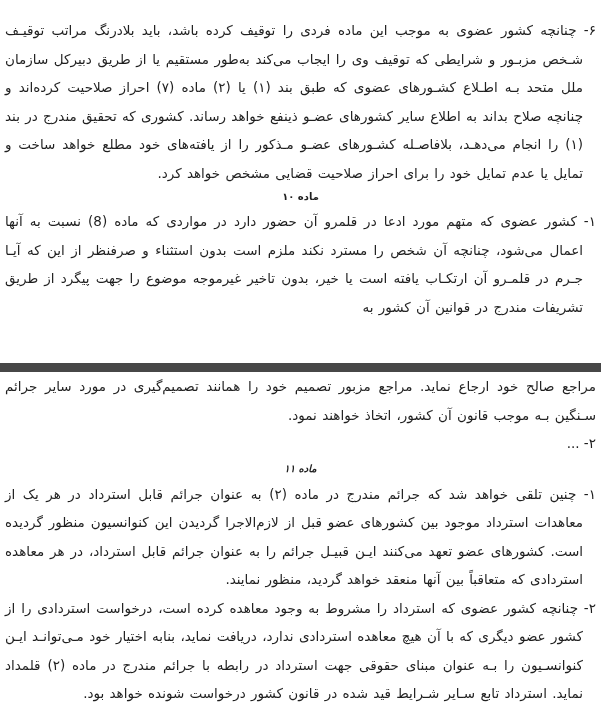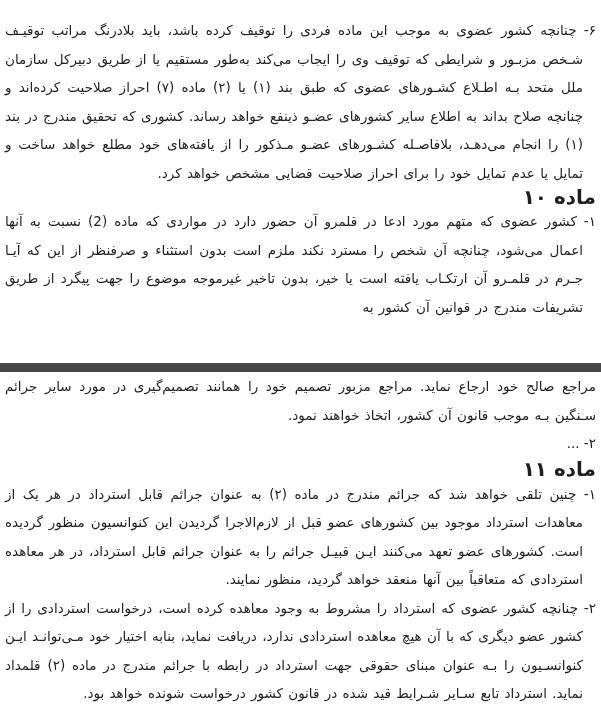--- a/index.html
+++ b/index.html
@@ -50,30 +50,31 @@
   
   .hang {
     padding-right: 13px;
     text-indent: -13px;
   }
   .para-6 {
     margin-top: -7px; 
   }
   .heading {
     margin: 0;
-    font-size: 20px;
+    font-size: 10px;
     font-weight: bold;
-    text-align: right;
+    text-align: center;
     line-height: 20px;
   }
   .heading-a10 {
     line-height: 20px;
   }
   .heading-a11 {
     line-height: 22px;
+    font-style: italic;
   }
   .page-number {
     margin-top: 38px;
     text-align: center;
     font-size: 13px;
     line-height: 18px;
   }
   .cont-para {
     margin-top: 61px;
   }
@@ -88,21 +89,21 @@
   }
 </style>
 </head>
 <body>
 
 <div class="pdf-page pdf-page-1">
   <p class="para hang para-6">۶- چنانچه کشور عضوی به موجب این ماده فردی را توقیف کرده باشد، باید بلادرنگ مراتب توقیـف شـخص مزبـور و شرایطی که توقیف وی را ایجاب می‌کند به‌طور مستقیم یا از طریق دبیرکل سازمان ملل متحد بـه اطـلاع کشـورهای عضوی که طبق بند (۱) یا (۲) ماده (۷) احراز صلاحیت کرده‌اند و چنانچه صلاح بداند به اطلاع سایر کشورهای عضـو ذینفع خواهد رساند. کشوری که تحقیق مندرج در بند (۱) را انجام می‌دهـد، بلافاصـله کشـورهای عضـو مـذکور را از یافته‌های خود مطلع خواهد ساخت و تمایل یا عدم تمایل خود را برای احراز صلاحیت قضایی مشخص خواهد کرد.</p>
 
   <h2 class="heading heading-a10">ماده ۱۰</h2>
 
-  <p class="para hang">۱- کشور عضوی که متهم مورد ادعا در قلمرو آن حضور دارد در مواردی که ماده (2) نسبت به آنها اعمال می‌شود، چنانچه آن شخص را مسترد نکند ملزم است بدون استثناء و صرفنظر از این که آیـا جـرم در قلمـرو آن ارتکـاب یافته است یا خیر، بدون تاخیر غیرموجه موضوع را جهت پیگرد از طریق تشریفات مندرج در قوانین آن کشور به</p>
+  <p class="para hang">۱- کشور عضوی که متهم مورد ادعا در قلمرو آن حضور دارد در مواردی که ماده (8) نسبت به آنها اعمال می‌شود، چنانچه آن شخص را مسترد نکند ملزم است بدون استثناء و صرفنظر از این که آیـا جـرم در قلمـرو آن ارتکـاب یافته است یا خیر، بدون تاخیر غیرموجه موضوع را جهت پیگرد از طریق تشریفات مندرج در قوانین آن کشور به</p>
 
   <div class="page-number">۴</div>
 </div>
 
 <div class="page-separator" style="background: rgb(71, 71, 71);"></div>
 
 <div class="pdf-page pdf-page-2">
   <p class="para cont-para">مراجع صالح خود ارجاع نماید. مراجع مزبور تصمیم خود را همانند تصمیم‌گیری در مورد سایر جرائم سـنگین بـه موجب قانون آن کشور، اتخاذ خواهند نمود.</p>
 
   <p class="item-ellipsis">۲- ...</p>

